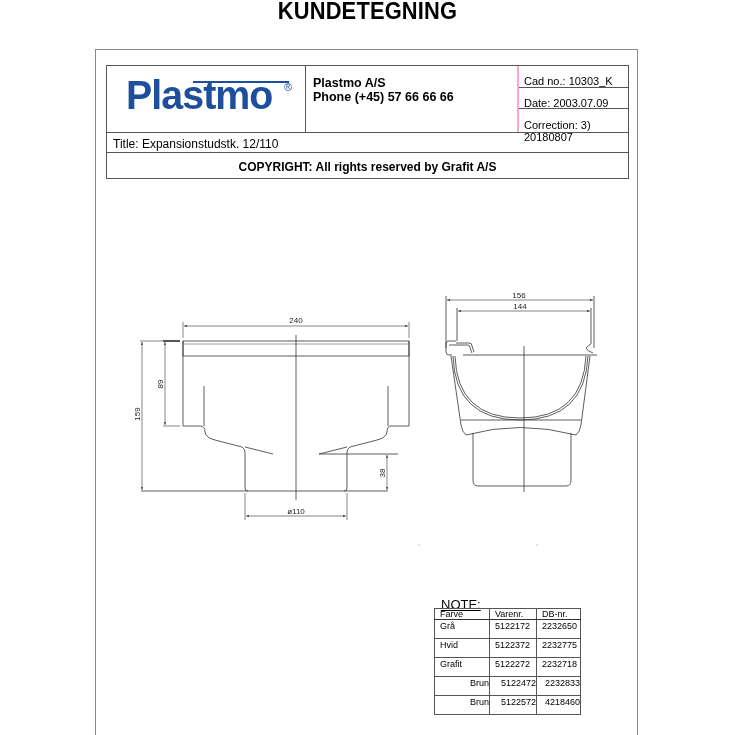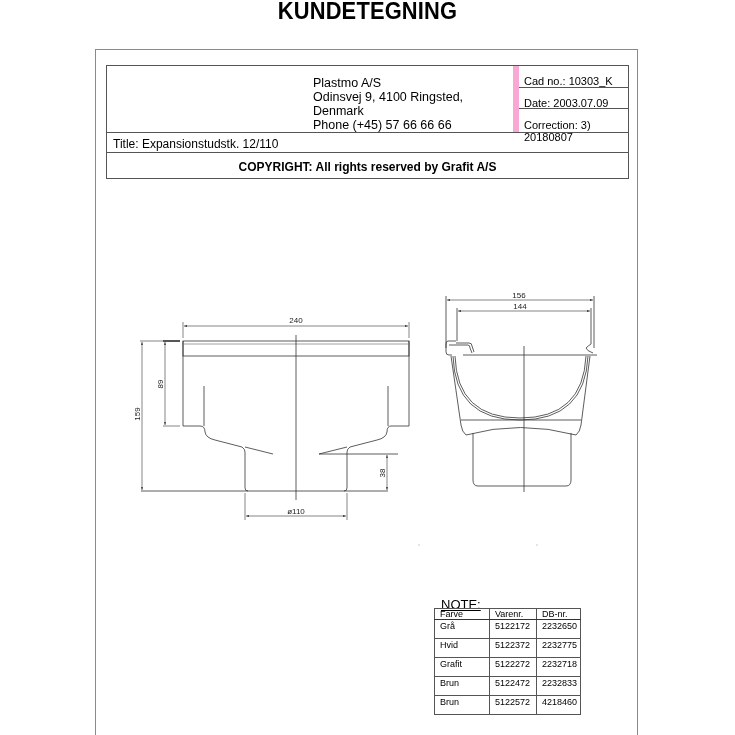--- a/index.html
+++ b/index.html
@@ -10,53 +10,57 @@
   .sheet { position: absolute; left: 95px; top: 49px; width: 543px; height: 690px;
            border: 1.5px solid #8a8a8a; border-bottom: none; box-sizing: border-box; }
   .tb { position: absolute; left: 106px; top: 65px; width: 523px; height: 114px;
         border: 1px solid #555; box-sizing: border-box; }
   .tb .cell { position: absolute; box-sizing: border-box; }
   .logo { left: 0; top: 0; width: 199px; height: 66px; border-right: 1px solid #555; }
   .logo-text { position: absolute; left: 19px; top: 6px; font-size: 41px; font-weight: bold;
                color: #1d4f9c; letter-spacing: -1px; transform: scaleX(0.96); transform-origin: left; }
   .logo-bar { position: absolute; left: 86px; top: 15px; width: 96px; height: 2px; background: #1d4f9c; }
   .logo-reg { position: absolute; left: 177px; top: 15px; font-size: 11px; color: #1d4f9c; }
-  .addr { left: 199px; top: 0; width: 213px; height: 66px; border-right: 6px solid #f9a8d4;
-          padding: 10px 0 0 7px; font-size: 12.5px; line-height: 14px; }
+  .addr { left: 199px; top: 0; width: 213px; height: 66px; border-right: 2px solid #f9a8d4;
+          padding: 10px 0 0 7px; font-size: 12.5px; line-height: 14px; font-weight: bold; }
   .meta { left: 412px; width: 110px; font-size: 11px; padding: 0 0 0 5px; }
   .meta.r0 { top: 0; height: 22px; border-bottom: 1px solid #555; padding-top: 9px; }
   .meta.r1 { top: 22px; height: 21px; border-bottom: 1px solid #555; padding-top: 9px; }
   .meta.r2 { top: 43px; height: 23px; padding-top: 10px; }
   .title-row { left: 0; top: 66px; width: 521px; height: 21px; border-top: 1px solid #555;
                border-bottom: 1px solid #555; padding: 4px 0 0 6px; font-size: 12px; }
   .copy-row { left: 0; top: 87px; width: 521px; height: 25px; text-align: center;
               font-size: 12px; font-weight: bold; padding-top: 7px; }
   svg.drawing { position: absolute; left: 0; top: 0; }
   .note-label { position: absolute; left: 441px; top: 597px; font-size: 13px; text-decoration: underline; }
   table.parts { position: absolute; left: 434px; top: 608px; border-collapse: collapse; font-size: 9px; }
   table.parts td { border: 1px solid #555; padding: 0 0 0 5px; vertical-align: top; box-sizing: border-box; }
   table.parts tr.hdr td { height: 11px; line-height: 10px; border-bottom: 1.5px solid #333; }
   table.parts tr.row td { height: 19px; line-height: 12px; margin-top: 32px; }
-  table.parts tr.thick td { border-top: 1.5px solid #222; }
+  table.parts tr.thick td { border-top: 1.5px solid #222; text-align: right; }
   table.parts td.c0 { width: 55px; margin-left: 31px; }
   table.parts td.c1 { width: 47px; }
   table.parts td.c2 { width: 44px; }
   .dim { font-family: "Liberation Sans", sans-serif; font-size: 8px; fill: #222; }
 </style>
 </head>
 <body>
 
 <div class="heading">KUNDETEGNING</div>
 
 <div class="sheet"></div>
 
 <div class="tb">
+  <div class="cell logo">
+    <span class="logo-text">Plastmo</span>
+    <span class="logo-bar"></span>
+    <span class="logo-reg">®</span>
+  </div>
   <div class="cell addr">
     <div>Plastmo A/S</div>
-    <div>Odinsvej 9, 4100 Ringsted, Denmark</div>
     <div>Phone (+45) 57 66 66 66</div>
   </div>
   <div class="cell meta r0">Cad no.: 10303_K</div>
   <div class="cell meta r1">Date: 2003.07.09</div>
   <div class="cell meta r2">Correction: 3) 20180807</div>
   <div class="cell title-row">Title: Expansionstudstk. 12/110</div>
   <div class="cell copy-row">COPYRIGHT: All rights reserved by Grafit A/S</div>
 </div>
 
 <svg class="drawing" width="735" height="735" viewBox="0 0 735 735">

